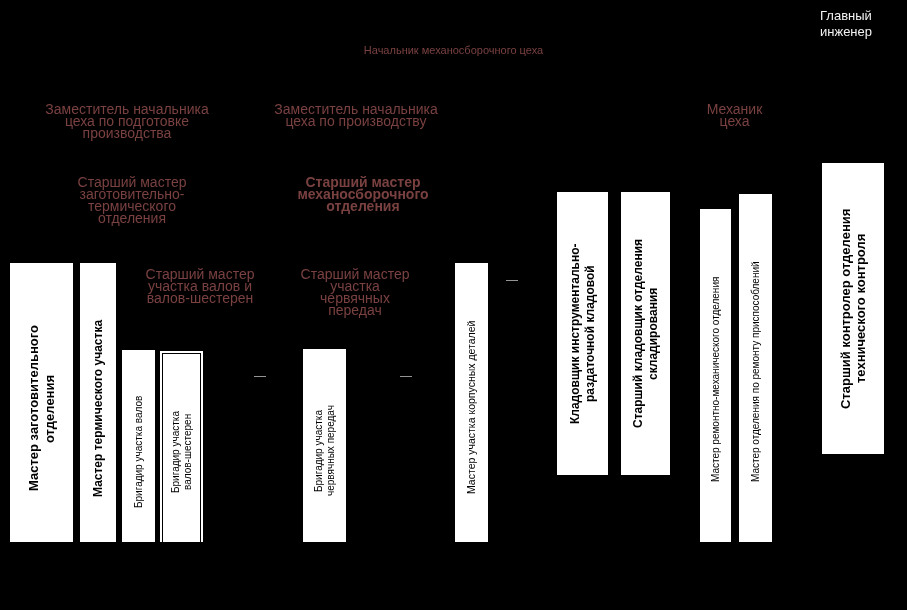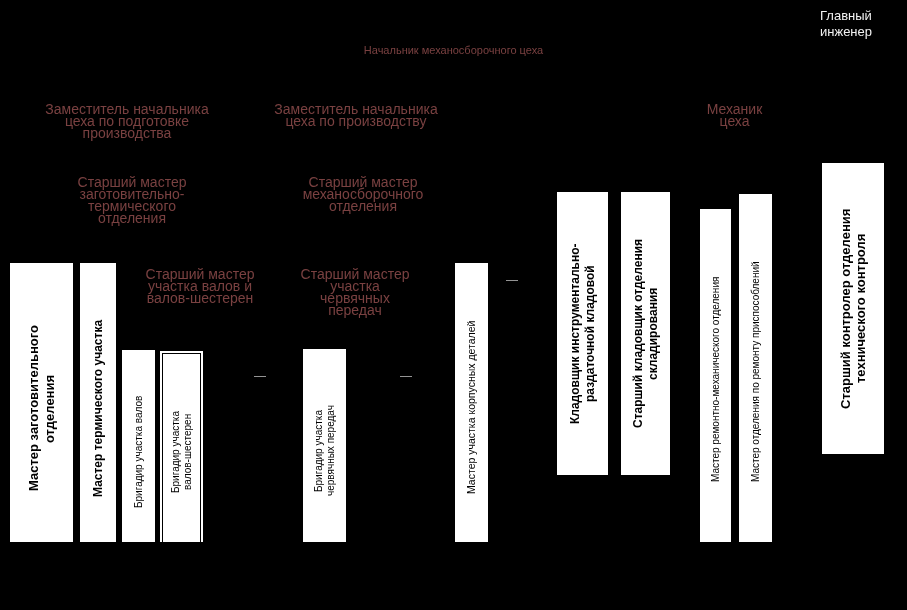--- a/index.html
+++ b/index.html
@@ -47,21 +47,21 @@
   .b8{left:621px;top:192px;width:49px;height:283px;font-size:12px;}
   .b9{left:700px;top:209px;width:31px;height:341px;font-size:10px;}
   .b10{left:739px;top:194px;width:33px;height:356px;font-size:10px;}
   .b11{left:822px;top:163px;width:62px;height:291px;font-size:13px;}
 
   .l1a{left:42px;top:103px;width:170px;}
   .l1b{left:272px;top:103px;width:168px;}
   .l1c{left:486px;top:103px;width:115px;}
   .l1d{left:692px;top:103px;width:85px;}
   .l2a{left:48px;top:176px;width:168px;}
-  .l2b{left:258px;top:176px;width:210px;}
+  .l2b{left:258px;top:176px;width:210px;font-weight:bold;}
   .l3a{left:126px;top:268px;width:148px;}
   .l3b{left:295px;top:268px;width:120px;}
 
   .d1{left:254px;top:370px;}
   .d2{left:400px;top:370px;}
   .d3{left:506px;top:274px;}
 </style>
 </head>
 <body>
 

